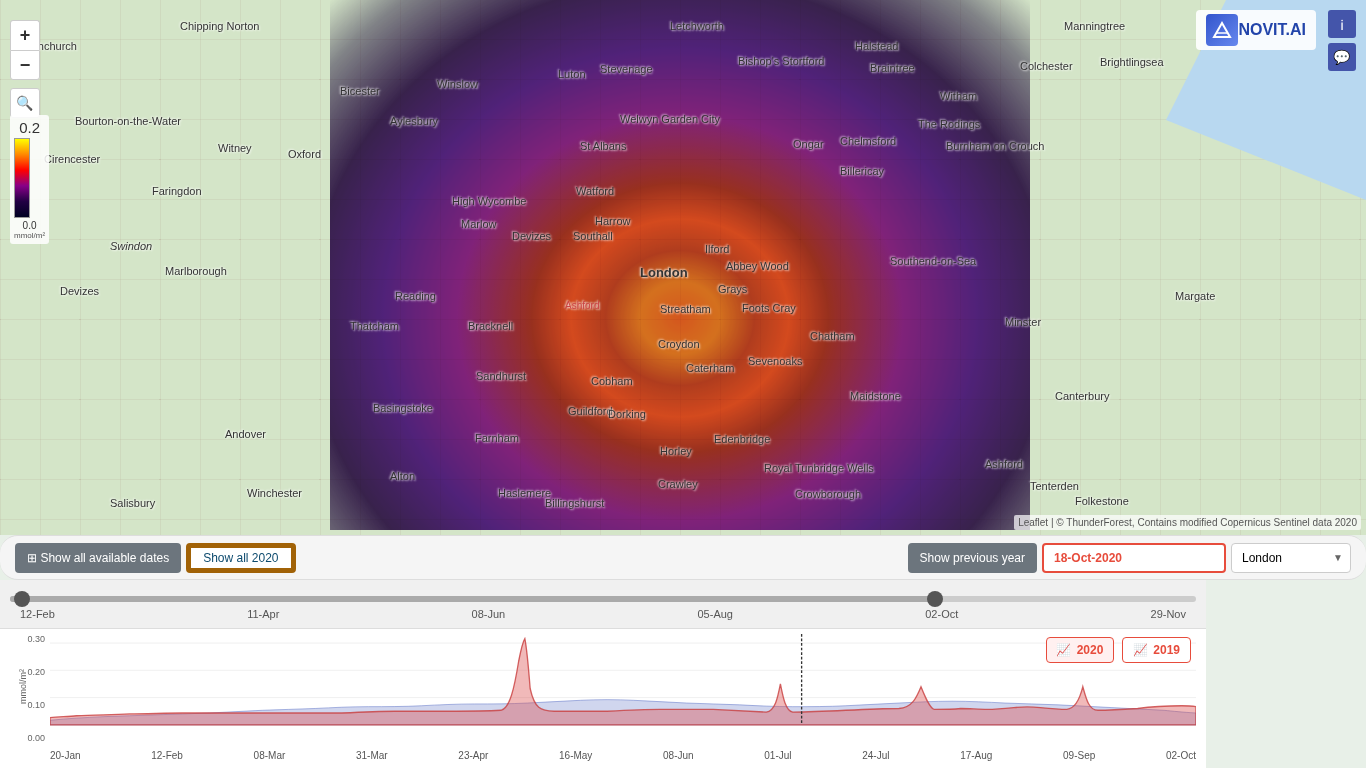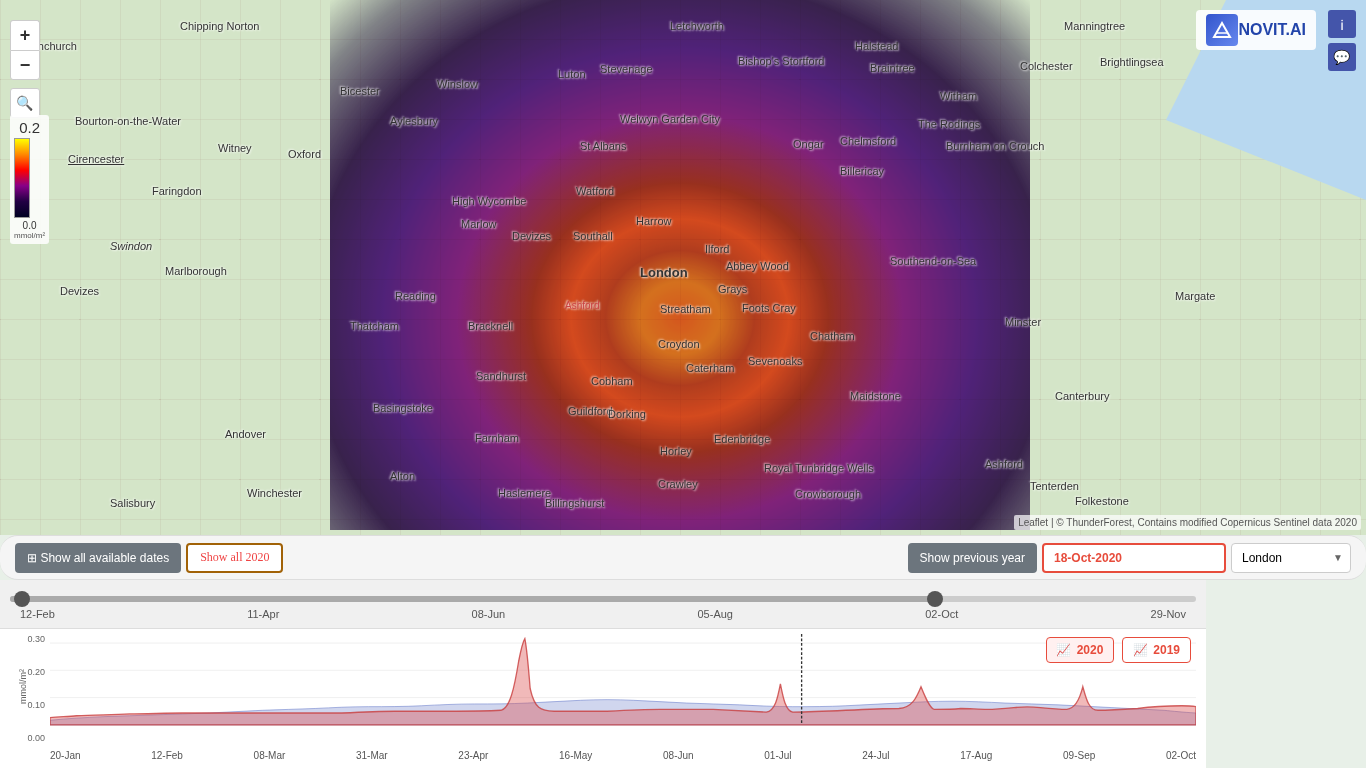--- a/index.html
+++ b/index.html
@@ -188,27 +188,26 @@
       display: flex;
       align-items: center;
       gap: 5px;
       white-space: nowrap;
     }
 
     .toolbar-btn-outline {
       height: 30px;
       padding: 0 12px;
       background: white;
-      color: #ef4444;
-      border: 2px solid #a16207;
+      color: #0c4a6e;
+      border: 5px solid #a16207;
       border-radius: 4px;
       cursor: pointer;
       font-size: 12px;
       white-space: nowrap;
-      font-family: Liberation Serif, serif;
     }
 
     .toolbar-spacer { flex: 1; }
 
     .toolbar-btn-prev {
       height: 30px;
       padding: 0 12px;
       background: #6c757d;
       color: white;
       border: none;
@@ -414,21 +413,21 @@
     .lbl-maidstone { top: 390px; left: 850px; }
     .lbl-canterbury { top: 390px; left: 1055px; }
     .lbl-folkestone { top: 495px; left: 1075px; }
     .lbl-margate { top: 290px; left: 1175px; }
     .lbl-chatham { top: 330px; left: 810px; }
     .lbl-sevenoaks { top: 355px; left: 748px; }
     .lbl-horley { top: 445px; left: 660px; }
     .lbl-crawley { top: 478px; left: 658px; }
     .lbl-dorking { top: 408px; left: 608px; }
     .lbl-slough { top: 230px; left: 512px; }
-    .lbl-harrow { top: 215px; left: 595px; margin-left: 41px; }
+    .lbl-harrow { top: 215px; left: 595px; }
     .lbl-watford { top: 185px; left: 576px; }
     .lbl-stevenage { top: 63px; left: 600px; }
     .lbl-luton { top: 68px; left: 558px; }
     .lbl-stalban { top: 140px; left: 580px; }
     .lbl-bracknell { top: 320px; left: 468px; }
     .lbl-basingstoke { top: 402px; left: 373px; }
     .lbl-farnham { top: 432px; left: 475px; }
     .lbl-alton { top: 470px; left: 390px; }
     .lbl-haslemere { top: 487px; left: 498px; }
     .lbl-edenbridge { top: 433px; left: 714px; }
@@ -463,21 +462,21 @@
     .lbl-rodings { top: 118px; left: 918px; }
     .lbl-billericay { top: 165px; left: 840px; }
     .lbl-ongar { top: 138px; left: 793px; }
     .lbl-manningtree { top: 20px; left: 1040px; padding-left: 24px; }
     .lbl-brightlingsea { top: 56px; left: 1100px; }
     .lbl-burnham { top: 140px; left: 946px; }
     .lbl-bishops { top: 55px; left: 738px; }
     .lbl-winslow { top: 78px; left: 437px; }
     .lbl-chipping { top: 20px; left: 180px; }
     .lbl-bourton { top: 115px; left: 75px; }
-    .lbl-cirencester { top: 153px; left: 68px; text-decoration: underline; }
+    .lbl-cirencester { top: 153px; left: 44px; }
     .lbl-faringdon { top: 185px; left: 152px; }
     .lbl-swindon { top: 240px; left: 110px; font-style: italic; }
     .lbl-devizes { top: 285px; left: 60px; }
     .lbl-marlborough { top: 265px; left: 165px; }
     .lbl-andover { top: 428px; left: 225px; }
     .lbl-winchester { top: 487px; left: 247px; }
     .lbl-salisbury { top: 497px; left: 110px; }
     .lbl-cleeves { top: 40px; left: 25px; }
   </style>
 </head>

